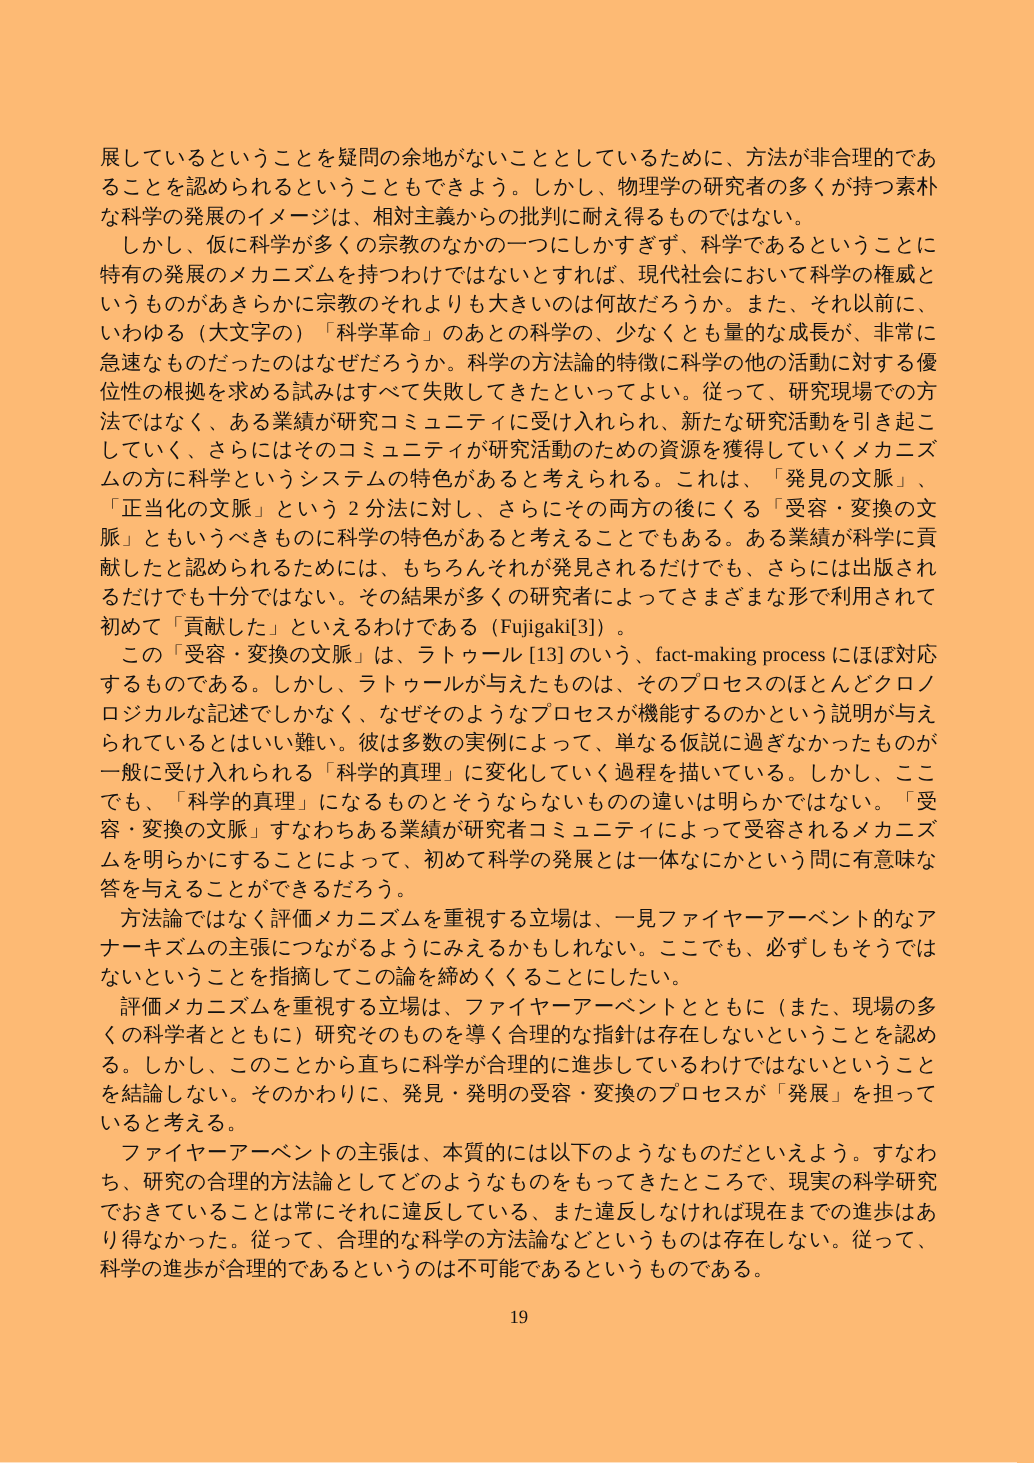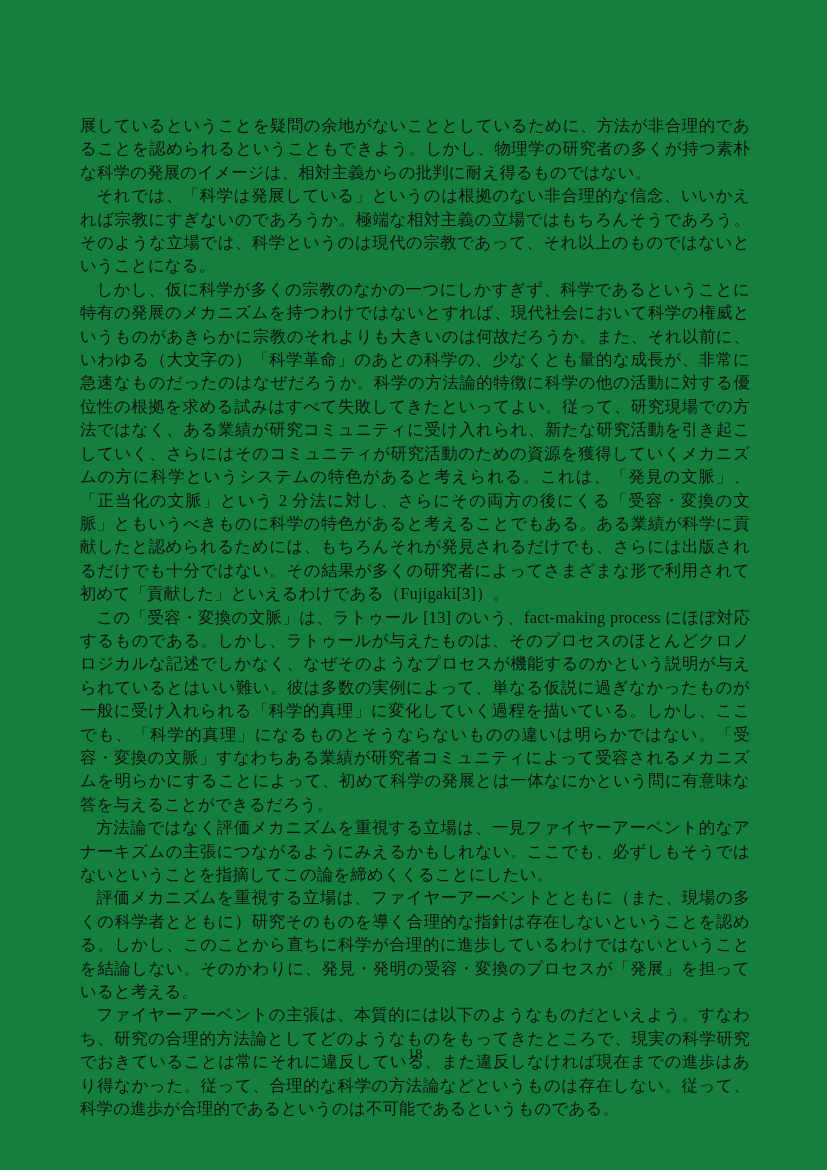--- a/index.html
+++ b/index.html
@@ -8,21 +8,21 @@
     width: 827px;
     height: 1170px;
     background: #ffffff;
     overflow: hidden;
   }
 
   .scan-page {
     position: relative;
     width: 827px;
     height: 1170px;
-    background: #15803d;
+    background: #fdba74;
     font-family: "Liberation Serif", "DejaVu Serif", serif;
     color: #111111;
   }
 
   .text-block {
     position: absolute;
     left: 80px;
     top: 114px;
     width: 670px;
     font-size: 16.4px;
@@ -51,23 +51,22 @@
     color: #111111;
   }
 </style>
 </head>
 <body>
 
 <div class="scan-page">
 
   <div class="text-block">
     <p>展しているということを疑問の余地がないこととしているために、方法が非合理的であることを認められるということもできよう。しかし、物理学の研究者の多くが持つ素朴な科学の発展のイメージは、相対主義からの批判に耐え得るものではない。</p>
-    <p class="indent">それでは、「科学は発展している」というのは根拠のない非合理的な信念、いいかえれば宗教にすぎないのであろうか。極端な相対主義の立場ではもちろんそうであろう。そのような立場では、科学というのは現代の宗教であって、それ以上のものではないということになる。</p>
     <p class="indent">しかし、仮に科学が多くの宗教のなかの一つにしかすぎず、科学であるということに特有の発展のメカニズムを持つわけではないとすれば、現代社会において科学の権威というものがあきらかに宗教のそれよりも大きいのは何故だろうか。また、それ以前に、いわゆる（大文字の）「科学革命」のあとの科学の、少なくとも量的な成長が、非常に急速なものだったのはなぜだろうか。科学の方法論的特徴に科学の他の活動に対する優位性の根拠を求める試みはすべて失敗してきたといってよい。従って、研究現場での方法ではなく、ある業績が研究コミュニティに受け入れられ、新たな研究活動を引き起こしていく、さらにはそのコミュニティが研究活動のための資源を獲得していくメカニズムの方に科学というシステムの特色があると考えられる。これは、「発見の文脈」、「正当化の文脈」という 2 分法に対し、さらにその両方の後にくる「受容・変換の文脈」ともいうべきものに科学の特色があると考えることでもある。ある業績が科学に貢献したと認められるためには、もちろんそれが発見されるだけでも、さらには出版されるだけでも十分ではない。その結果が多くの研究者によってさまざまな形で利用されて初めて「貢献した」といえるわけである（Fujigaki[3]）。</p>
     <p class="indent">この「受容・変換の文脈」は、ラトゥール [13] のいう、fact-making process にほぼ対応するものである。しかし、ラトゥールが与えたものは、そのプロセスのほとんどクロノロジカルな記述でしかなく、なぜそのようなプロセスが機能するのかという説明が与えられているとはいい難い。彼は多数の実例によって、単なる仮説に過ぎなかったものが一般に受け入れられる「科学的真理」に変化していく過程を描いている。しかし、ここでも、「科学的真理」になるものとそうならないものの違いは明らかではない。「受容・変換の文脈」すなわちある業績が研究者コミュニティによって受容されるメカニズムを明らかにすることによって、初めて科学の発展とは一体なにかという問に有意味な答を与えることができるだろう。</p>
     <p class="indent">方法論ではなく評価メカニズムを重視する立場は、一見ファイヤーアーベント的なアナーキズムの主張につながるようにみえるかもしれない。ここでも、必ずしもそうではないということを指摘してこの論を締めくくることにしたい。</p>
     <p class="indent">評価メカニズムを重視する立場は、ファイヤーアーベントとともに（また、現場の多くの科学者とともに）研究そのものを導く合理的な指針は存在しないということを認める。しかし、このことから直ちに科学が合理的に進歩しているわけではないということを結論しない。そのかわりに、発見・発明の受容・変換のプロセスが「発展」を担っていると考える。</p>
     <p class="indent">ファイヤーアーベントの主張は、本質的には以下のようなものだといえよう。すなわち、研究の合理的方法論としてどのようなものをもってきたところで、現実の科学研究でおきていることは常にそれに違反している、また違反しなければ現在までの進歩はあり得なかった。従って、合理的な科学の方法論などというものは存在しない。従って、科学の進歩が合理的であるというのは不可能であるというものである。</p>
   </div>
 
-  <div class="page-number">18</div>
+  <div class="page-number">19</div>
 
 </div>
 
 </body></html>

